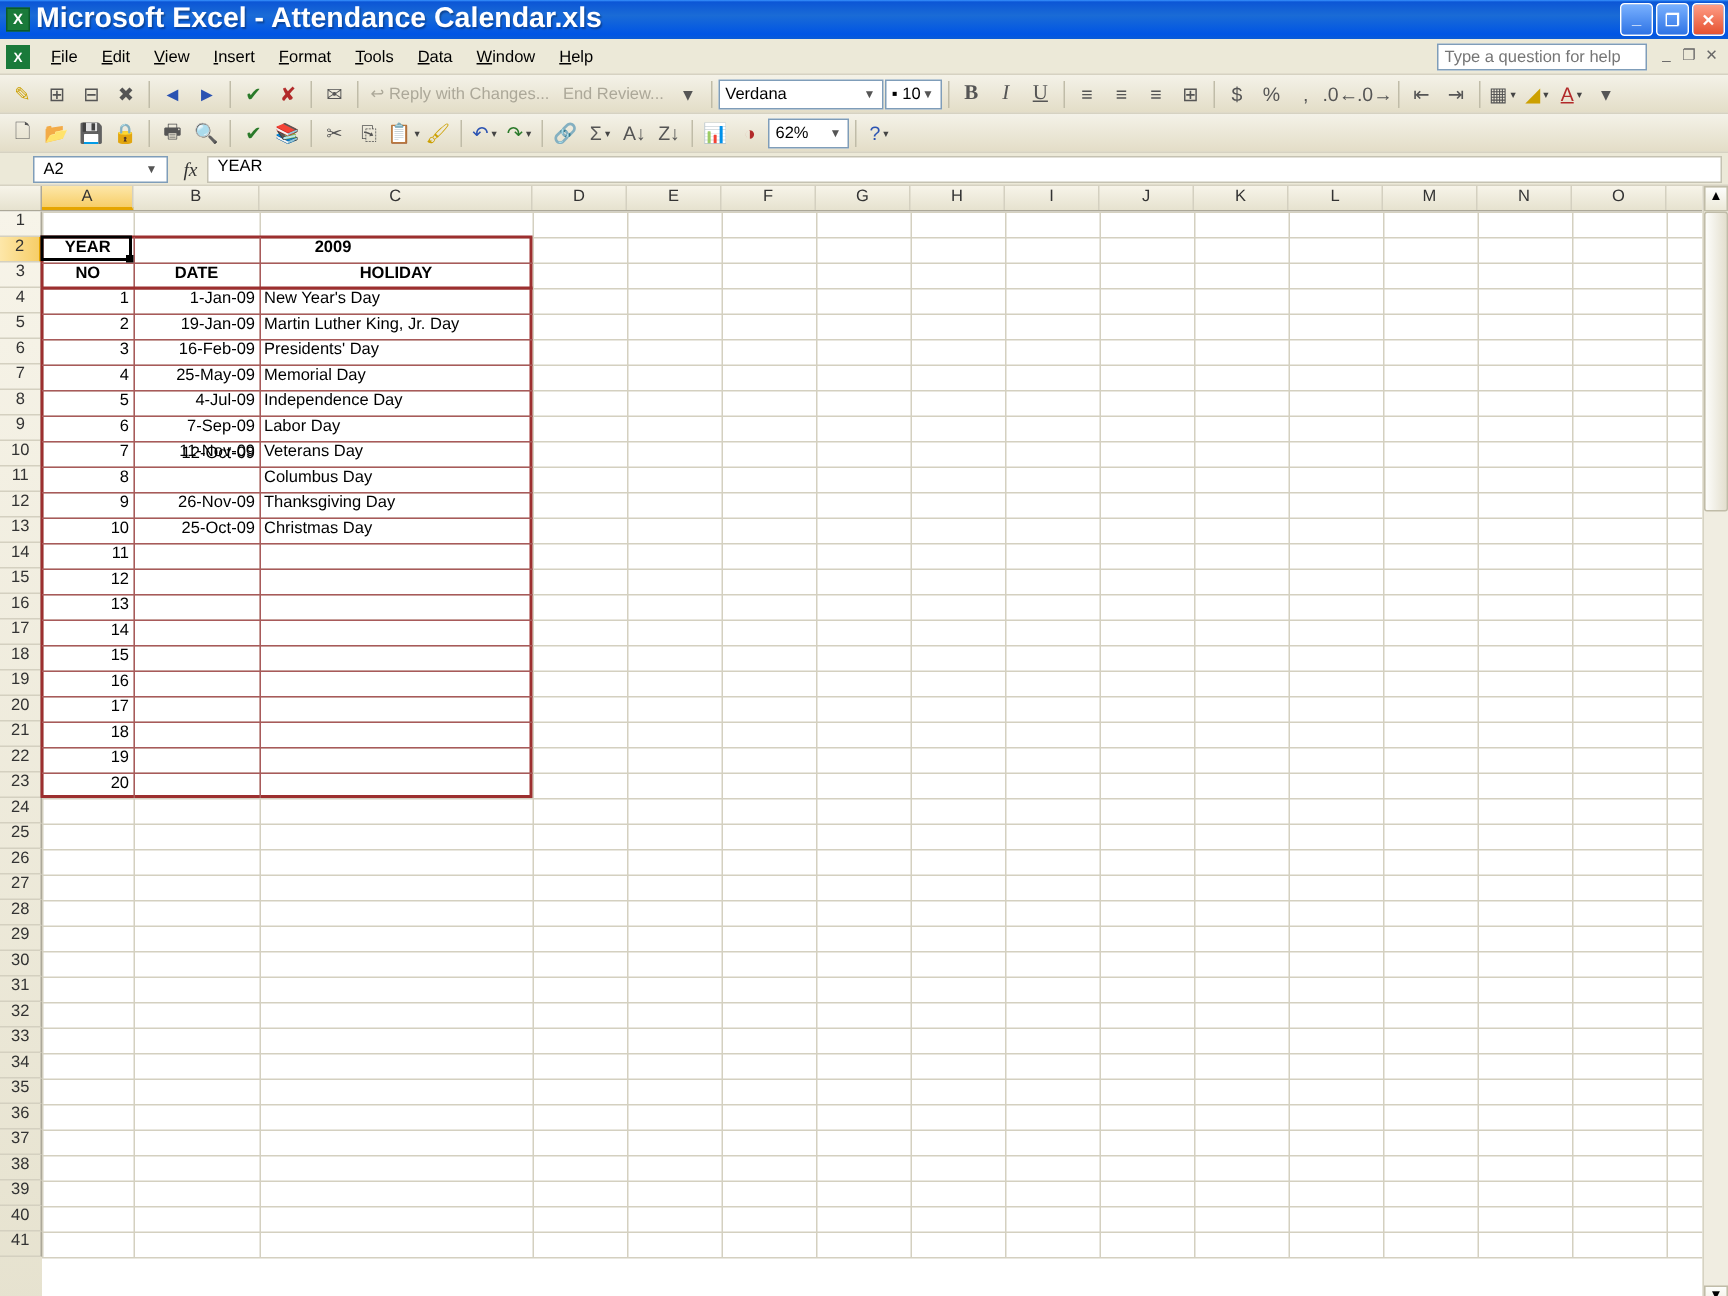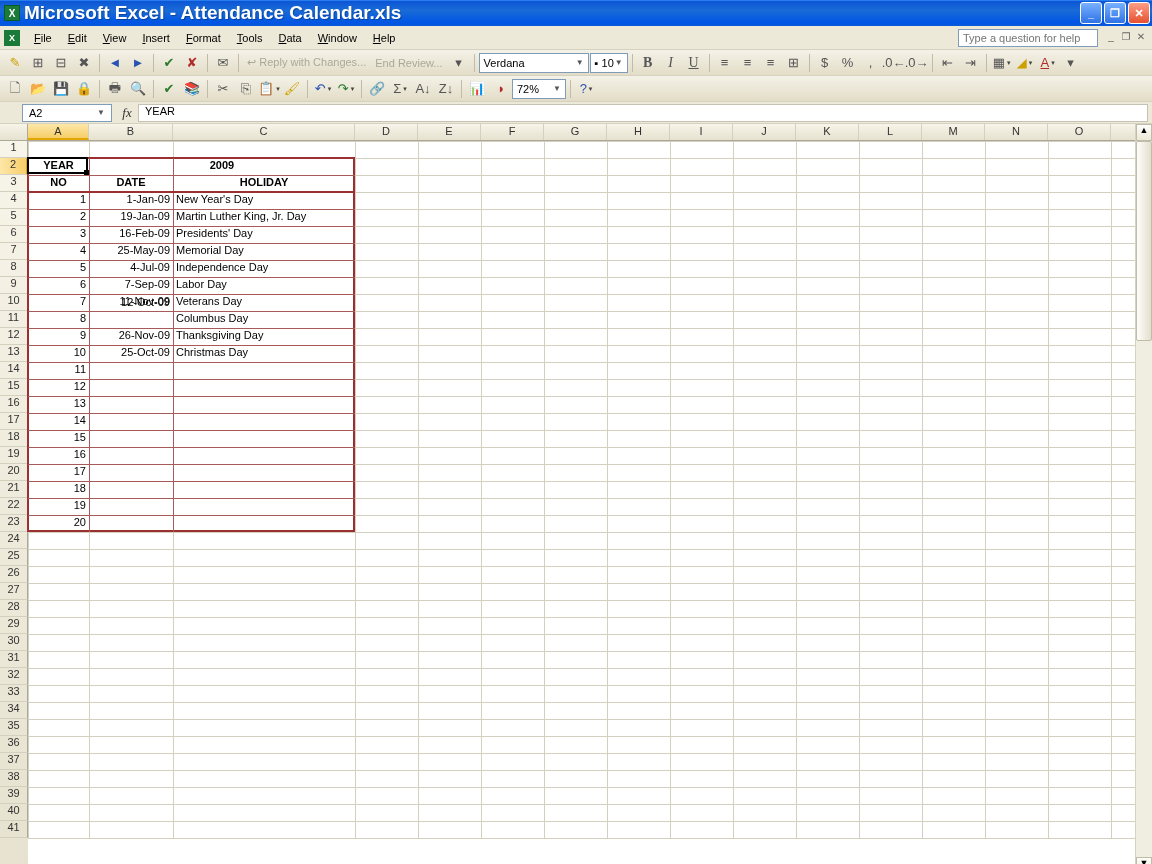--- a/index.html
+++ b/index.html
@@ -186,21 +186,21 @@
   <div class="tbtn dd ic-green">↷</div>
   <div class="tsep"></div>
   <div class="tbtn ic-blue">🔗</div>
   <div class="tbtn dd">Σ</div>
   <div class="tbtn">A↓</div>
   <div class="tbtn">Z↓</div>
   <div class="tsep"></div>
   <div class="tbtn ic-purple">📊</div>
   <div class="tbtn ic-red">◑</div>
   <div class="zoombox">
-      <span>72%</span>
+      <span>62%</span>
       <span class="dd">▼</span>
     </div>
   <div class="tsep"></div>
   <div class="tbtn ic-blue dd">?</div>
 </div>
 
 <div class="formulabar">
   <div class="namebox">
       <span>A2</span>
       <span class="dd">▼</span>

